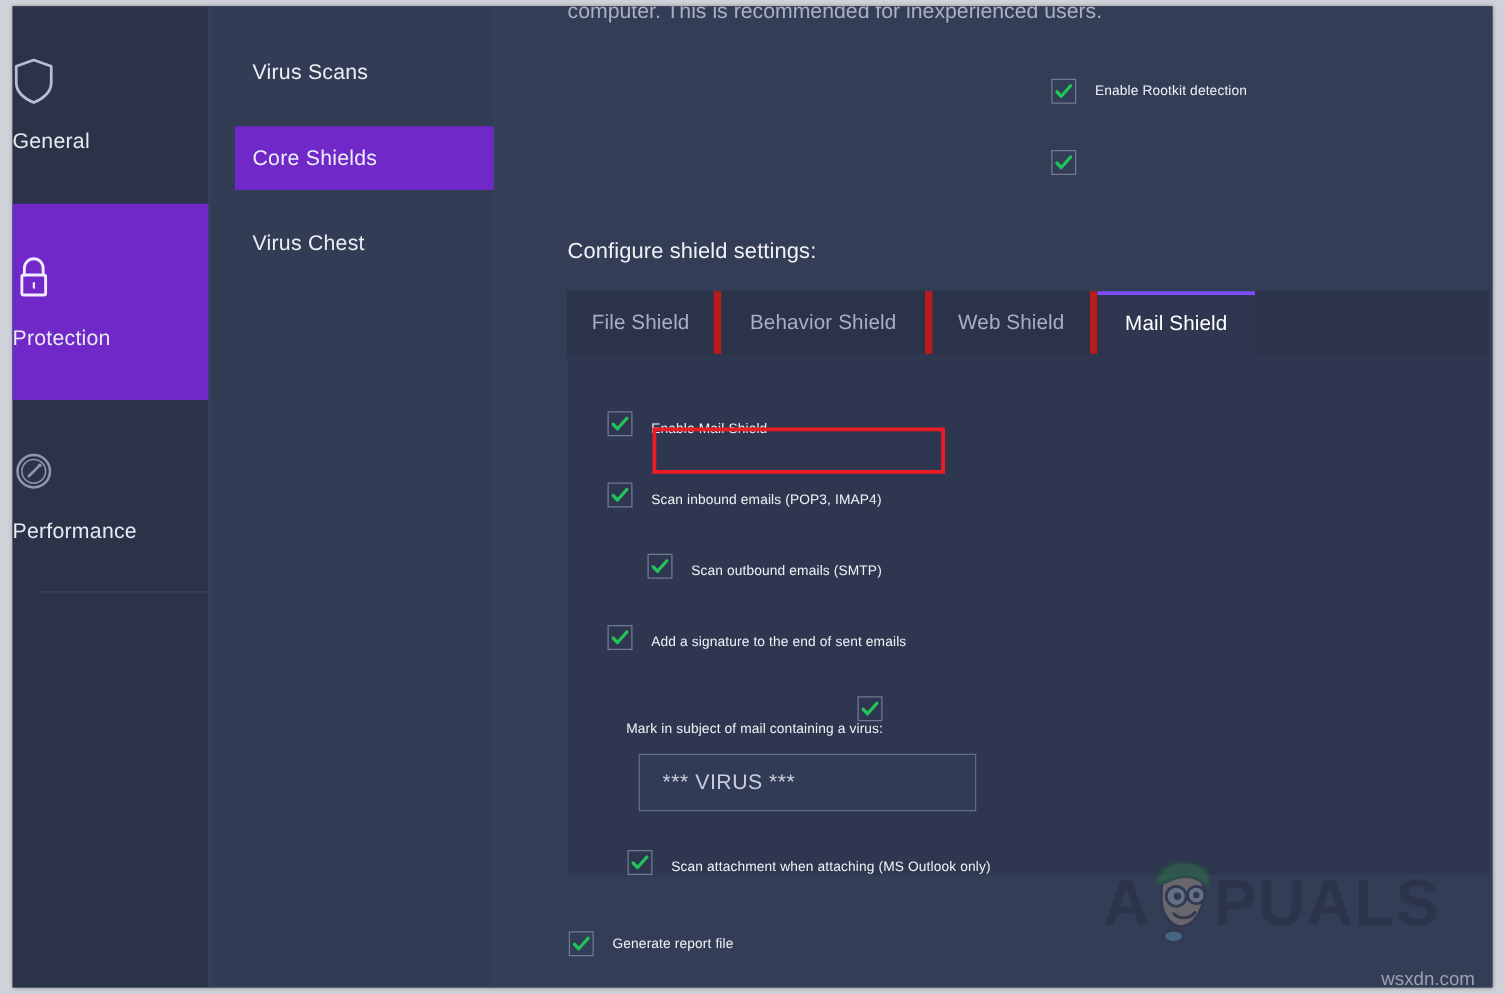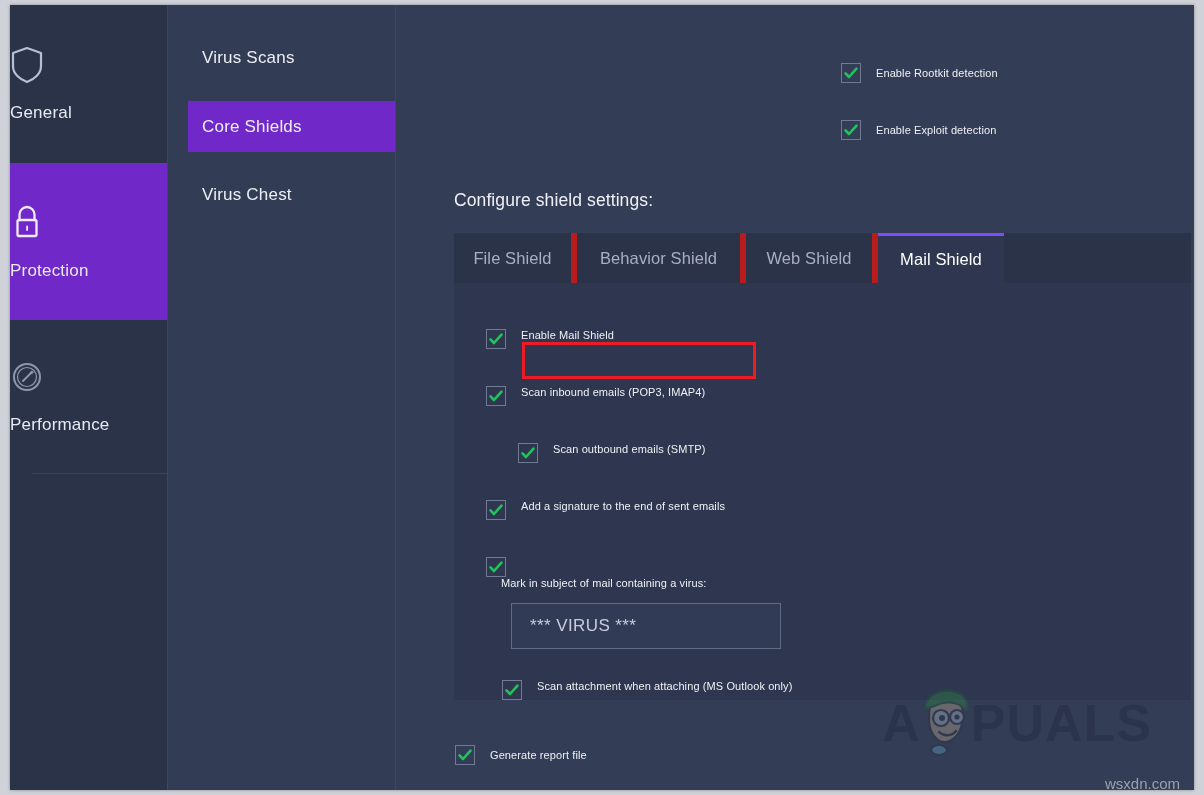--- a/index.html
+++ b/index.html
@@ -157,21 +157,21 @@
     background: #2e374f;
     border-top: 3px solid #7c4dff;
     border-right: none;
   }
   .tab-0 { left: 0px;   width: 123px; }
   .tab-1 { left: 123px; width: 169px; }
   .tab-2 { left: 292px; width: 132px; }
   .tab-3 { left: 424px; width: 126px; }
 
   .card-body { position: relative; height: 417px; }
-  .crow { position: absolute; left: 32px; display: flex; align-items: flex-start; }
+  .crow { position: absolute; left: 32px; display: flex; align-items: flex-end; }
   .crow-0 { top: 46px; }
   .crow-1 { top: 103px; }
   .crow-2 { top: 160px; padding-left: 32px; }
   .crow-3 { top: 217px; }
   .crow-4 { top: 274px; flex-direction: column; }
   .crow-5 { top: 397px; padding-left: 16px; }
 
   .virus-input {
     position: absolute;
     left: 57px; top: 320px;
@@ -274,37 +274,37 @@
       <div class="subnav-item subnav-item-1 active">
         <span>Core Shields</span>
       </div>
       <div class="subnav-item subnav-item-2">
         <span>Virus Chest</span>
       </div>
     </div>
 
     <div class="content">
 
+      <div class="clipped-paragraph">computer. This is recommended for inexperienced users.</div>
 
       <div class="chk-row row-rootkit">
         <span class="chk-box">
           <svg width="16" height="16" viewBox="0 0 16 16">
               <path d="M2.5 8.4 L6 12 L13.5 3.6" fill="none" stroke="#21c35b" stroke-width="2.6" stroke-linecap="round" stroke-linejoin="round"></path>
             </svg>
         </span>
         <span class="chk-label">Enable Rootkit detection</span>
       </div>
 
       <div class="chk-row row-exploit">
         <span class="chk-box">
           <svg width="16" height="16" viewBox="0 0 16 16">
               <path d="M2.5 8.4 L6 12 L13.5 3.6" fill="none" stroke="#21c35b" stroke-width="2.6" stroke-linecap="round" stroke-linejoin="round"></path>
             </svg>
         </span>
-        <span class="chk-label">Enable Exploit detection</span>
       </div>
 
       <div class="section-title">Configure shield settings:</div>
 
       <div class="shield-card">
 
         <div class="tabs">
           <div class="tab tab-0">
             <span>File Shield</span>
           </div>

